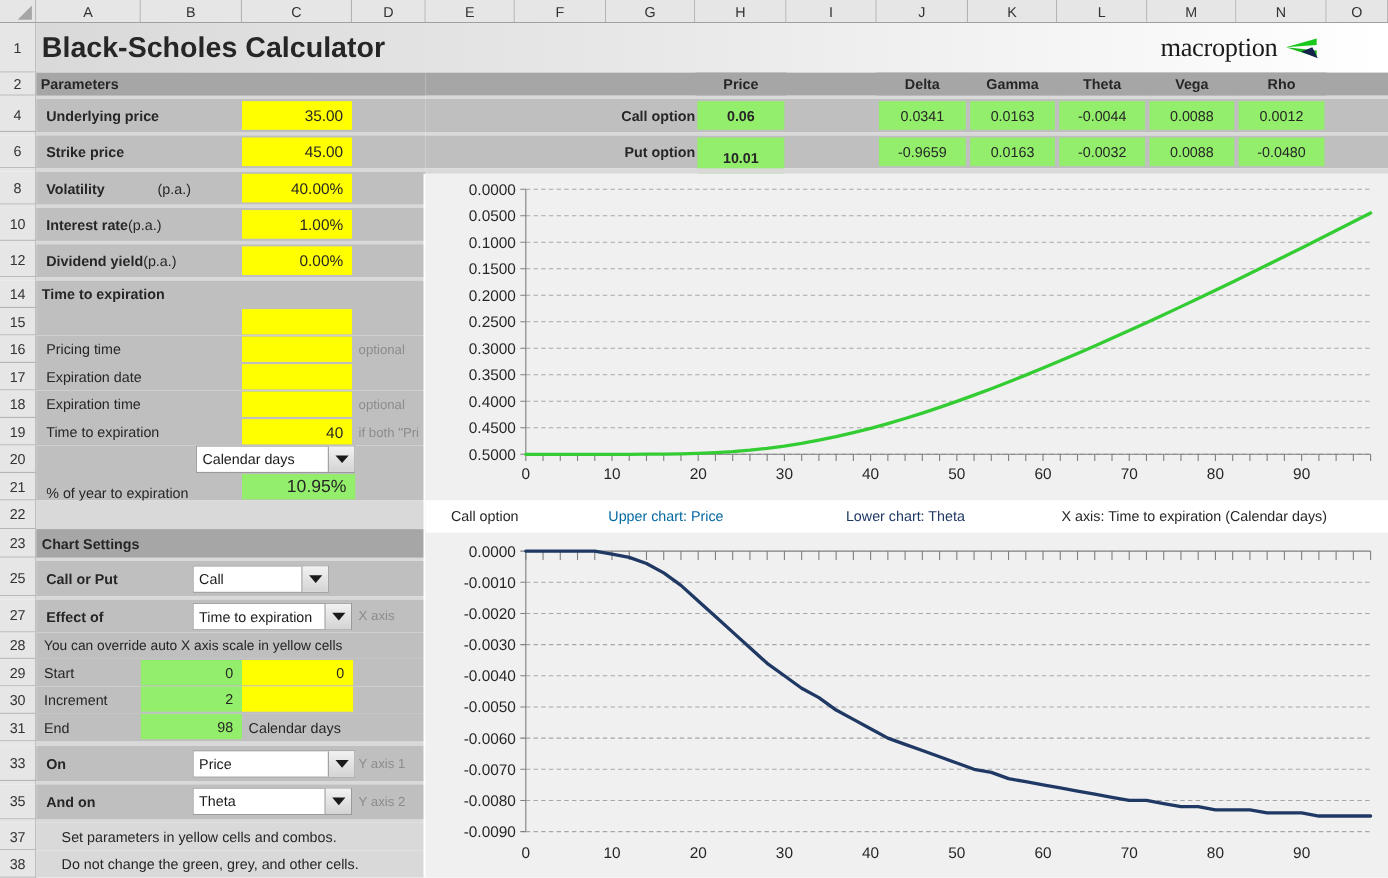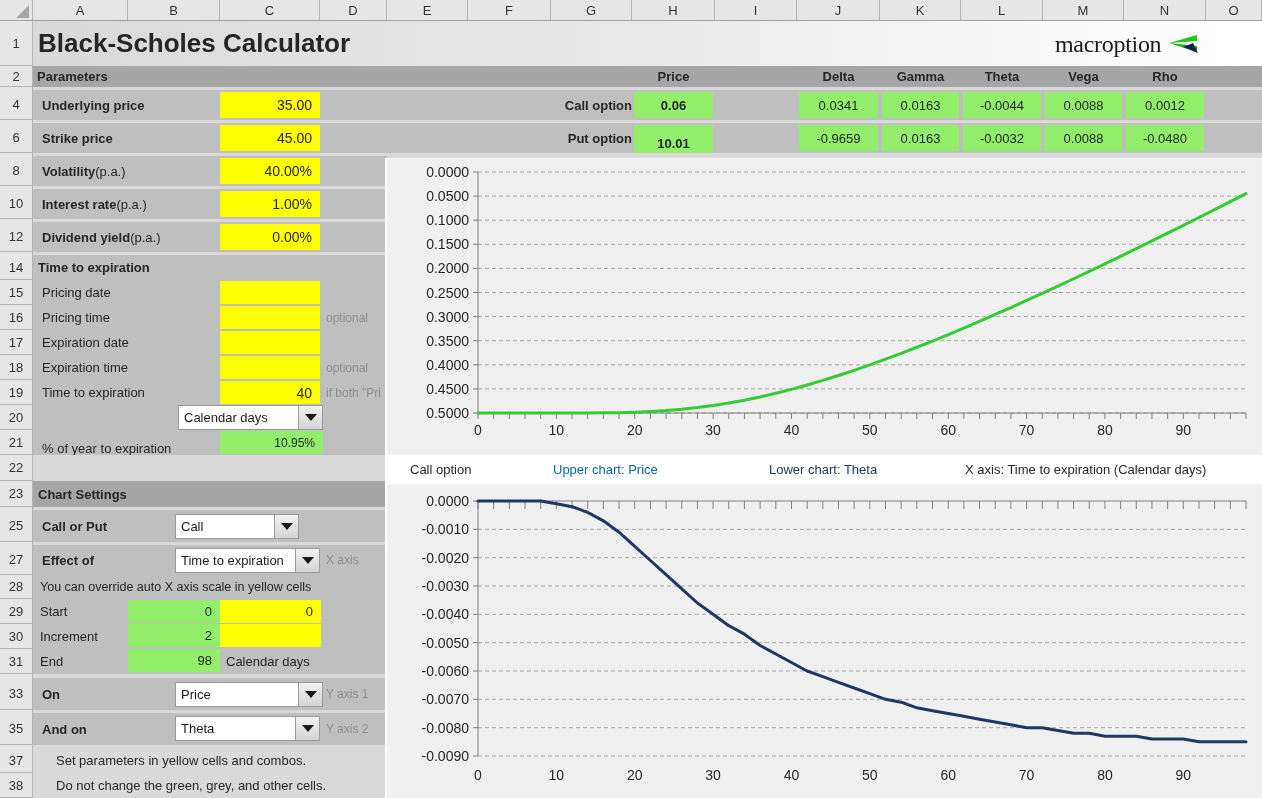--- a/index.html
+++ b/index.html
@@ -213,21 +213,21 @@
     <div class="cell " style="left:38px;top:90px;width:180px;height:30px;background:transparent;">
       <b>Underlying price</b>
     </div>
     <div class="cell yellow right" style="left:220px;top:92px;width:100px;height:26px;font-size:14px;padding-right:8px;">35.00</div>
     <div class="cell grey" style="left:33px;top:123px;width:354px;height:30px;"></div>
     <div class="cell " style="left:38px;top:123px;width:180px;height:30px;background:transparent;">
       <b>Strike price</b>
     </div>
     <div class="cell yellow right" style="left:220px;top:125px;width:100px;height:26px;font-size:14px;padding-right:8px;">45.00</div>
     <div class="cell grey" style="left:33px;top:156px;width:354px;height:30px;"></div>
-    <div class="cell " style="left:38px;top:156px;width:180px;height:30px;background:transparent;">
+    <div class="cell " style="left:38px;top:156px;width:180px;height:30px;background:transparent;gap:48px;">
       <b>Volatility</b>
       <span> (p.a.)</span>
     </div>
     <div class="cell yellow right" style="left:220px;top:158px;width:100px;height:26px;font-size:14px;padding-right:8px;">40.00%</div>
     <div class="cell grey" style="left:33px;top:189px;width:354px;height:30px;"></div>
     <div class="cell " style="left:38px;top:189px;width:180px;height:30px;background:transparent;">
       <b>Interest rate</b>
       <span> (p.a.)</span>
     </div>
     <div class="cell yellow right" style="left:220px;top:191px;width:100px;height:26px;font-size:14px;padding-right:8px;">1.00%</div>
@@ -251,21 +251,20 @@
     <div class="cell green center" style="left:799px;top:125px;width:79px;height:26px;">-0.9659</div>
     <div class="cell green center" style="left:882px;top:125px;width:77px;height:26px;">0.0163</div>
     <div class="cell green center" style="left:963px;top:125px;width:78px;height:26px;">-0.0032</div>
     <div class="cell green center" style="left:1045px;top:125px;width:77px;height:26px;">0.0088</div>
     <div class="cell green center" style="left:1126px;top:125px;width:78px;height:26px;">-0.0480</div>
     <div class="sep-row" style="left:387px;top:87px;width:875px;height:3px;background:#d9d9d9;"></div>
     <div class="sep-row" style="left:387px;top:120px;width:875px;height:3px;background:#d9d9d9;"></div>
     <div class="sep-row" style="left:387px;top:153px;width:875px;height:5px;background:#d9d9d9;"></div>
     <div class="cell grey bold" style="left:33px;top:255px;width:354px;height:25px;padding-left:5px;">Time to expiration</div>
     <div class="cell grey" style="left:33px;top:280px;width:354px;height:25px;"></div>
-    <div class="cell " style="left:38px;top:280px;width:180px;height:25px;background:transparent;">Pricing date</div>
     <div class="cell yellow right" style="left:220px;top:281px;width:100px;height:23px;font-size:14px;padding-right:8px;"></div>
     <div class="cell grey" style="left:33px;top:305px;width:354px;height:25px;"></div>
     <div class="cell " style="left:38px;top:305px;width:180px;height:25px;background:transparent;">Pricing time</div>
     <div class="cell yellow right" style="left:220px;top:306px;width:100px;height:23px;font-size:14px;padding-right:8px;"></div>
     <div class="cell muted" style="left:322px;top:305px;width:65px;height:25px;background:transparent;font-size:12px;">optional</div>
     <div class="cell grey" style="left:33px;top:330px;width:354px;height:25px;"></div>
     <div class="cell " style="left:38px;top:330px;width:180px;height:25px;background:transparent;">Expiration date</div>
     <div class="cell yellow right" style="left:220px;top:331px;width:100px;height:23px;font-size:14px;padding-right:8px;"></div>
     <div class="cell grey" style="left:33px;top:355px;width:354px;height:25px;"></div>
     <div class="cell " style="left:38px;top:355px;width:180px;height:25px;background:transparent;">Expiration time</div>
@@ -278,21 +277,21 @@
     <div class="cell grey" style="left:33px;top:405px;width:354px;height:25px;"></div>
     <div class="cell right" style="left:38px;top:405px;width:180px;height:25px;background:transparent;padding-right:8px;">Units</div>
     <div class="combo" style="left:178px;top:405px;width:145px;height:25px;">
       <div class="ctext">Calendar days</div>
       <div class="cbtn">
         <div class="caret"></div>
       </div>
     </div>
     <div class="cell grey" style="left:33px;top:430px;width:354px;height:25px;"></div>
     <div class="cell " style="left:38px;top:436px;width:180px;height:25px;background:transparent;">% of year to expiration</div>
-    <div class="cell green right" style="left:220px;top:431px;width:103px;height:23px;font-size:12px;padding-right:8px;">10.95%</div>
+    <div class="cell green right" style="left:220px;top:431px;width:103px;height:23px;font-size:16px;padding-right:8px;">10.95%</div>
     <div class="cell grey2" style="left:33px;top:455px;width:354px;height:26px;"></div>
     <div class="cell dark bold" style="left:33px;top:481px;width:354px;height:26px;padding-left:5px;">Chart Settings</div>
     <div class="cell grey" style="left:33px;top:510px;width:354px;height:32px;"></div>
     <div class="cell bold" style="left:38px;top:510px;width:140px;height:32px;background:transparent;">Call or Put</div>
     <div class="combo" style="left:175px;top:514px;width:124px;height:25px;">
       <div class="ctext">Call</div>
       <div class="cbtn">
         <div class="caret"></div>
       </div>
     </div>

